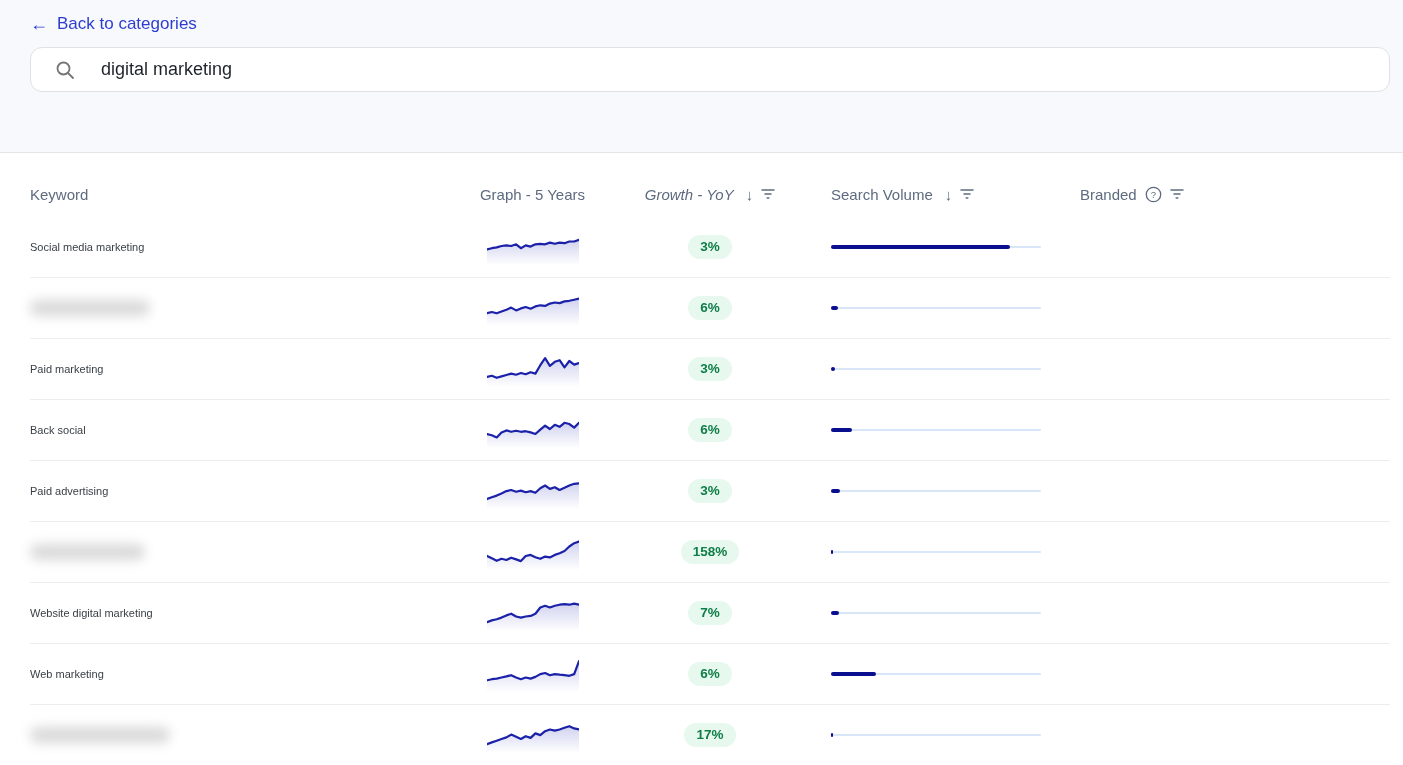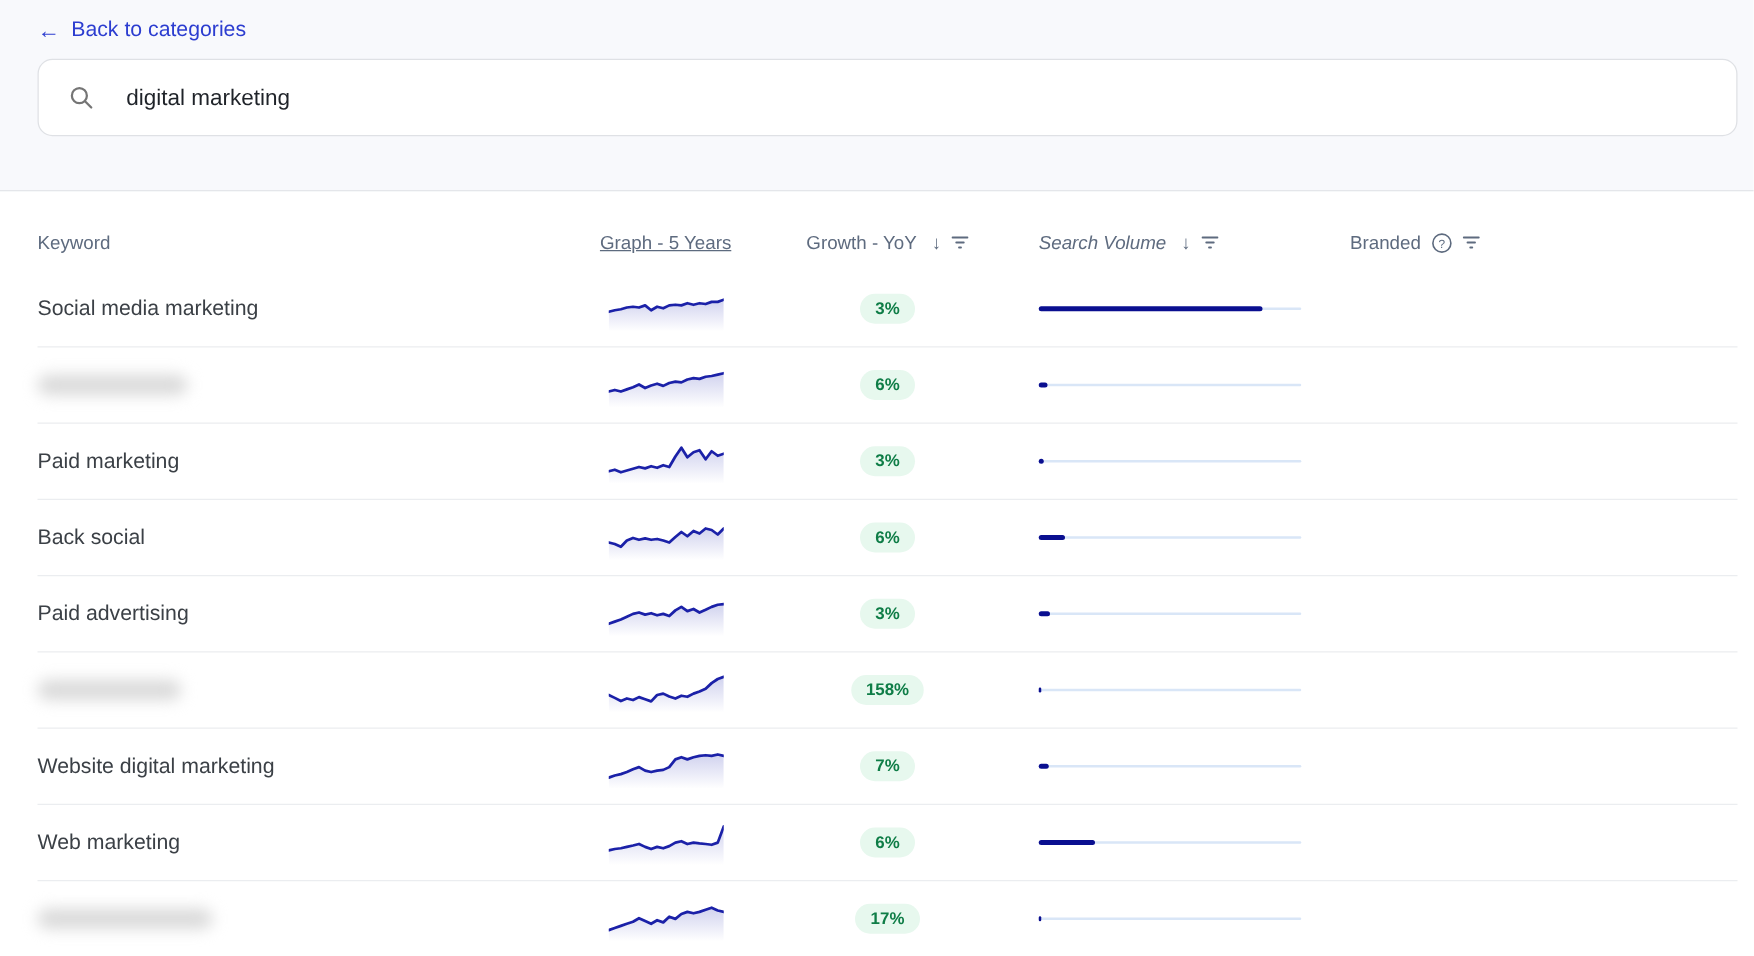--- a/index.html
+++ b/index.html
@@ -19,51 +19,51 @@
   .back-link{
     display:inline-flex;align-items:center;gap:9px;
     color:#2c3dd0;font-size:17px;text-decoration:none;cursor:pointer;
     margin-bottom:13px;
   }
   .back-arrow{font-size:18px;line-height:1;}
   .search-box{
     background:#ffffff;
     border:1px solid #dfe1e5;
     border-radius:12px;
-    height:62px;
+    height:45px;
     display:flex;align-items:center;
     padding:0 24px;box-sizing:border-box;
     cursor:text;
   }
   .search-icon{flex:0 0 auto;margin-right:26px;display:flex;}
   .search-value{font-size:18px;color:#1f2329;}
   
   .table{margin:0 13px 0 30px;}
   .thead,.row{
     display:grid;
     grid-template-columns:425px 155px 200px 240px 1fr;
     align-items:center;
   }
   .thead{
     height:64px;box-sizing:border-box;padding-top:18px;
     color:#5e6b7f;font-size:15px;
   }
   .th{display:flex;align-items:center;gap:8px;}
-  .th-graph{justify-content:center;text-decoration:underline;}
-  .th-growth{justify-content:center;}
-  .th-volume{padding-left:21px;font-style:italic;}
+  .th-graph{justify-content:center;}
+  .th-growth{justify-content:center;font-style:italic;}
+  .th-volume{padding-left:21px;}
   .th-branded{padding-left:30px;}
   .sort-arrow{font-size:15px;color:#5e6b7f;cursor:pointer;line-height:1;margin-left:4px;}
   .icon-btn{display:flex;align-items:center;cursor:pointer;}
   .row{
     height:61px;box-sizing:border-box;
     border-bottom:1px solid #ebedf0;
     cursor:pointer;
   }
-  .cell-keyword{font-size:17px;color:#3b4046;display:flex;align-items:center;}
+  .cell-keyword{font-size:11px;color:#3b4046;display:flex;align-items:center;}
   .blur-blob{
     display:none;height:16px;border-radius:8px;background:#d9d9d9;
     filter:blur(6px);
   }
   .row.is-blurred .blur-blob{display:inline-block;}
   .cell-graph{display:flex;justify-content:center;align-items:center;}
   .cell-growth{display:flex;justify-content:center;align-items:center;}
   .growth-badge{
     background:#e7f8ee;color:#0f7d47;
     font-size:13.5px;font-weight:bold;

